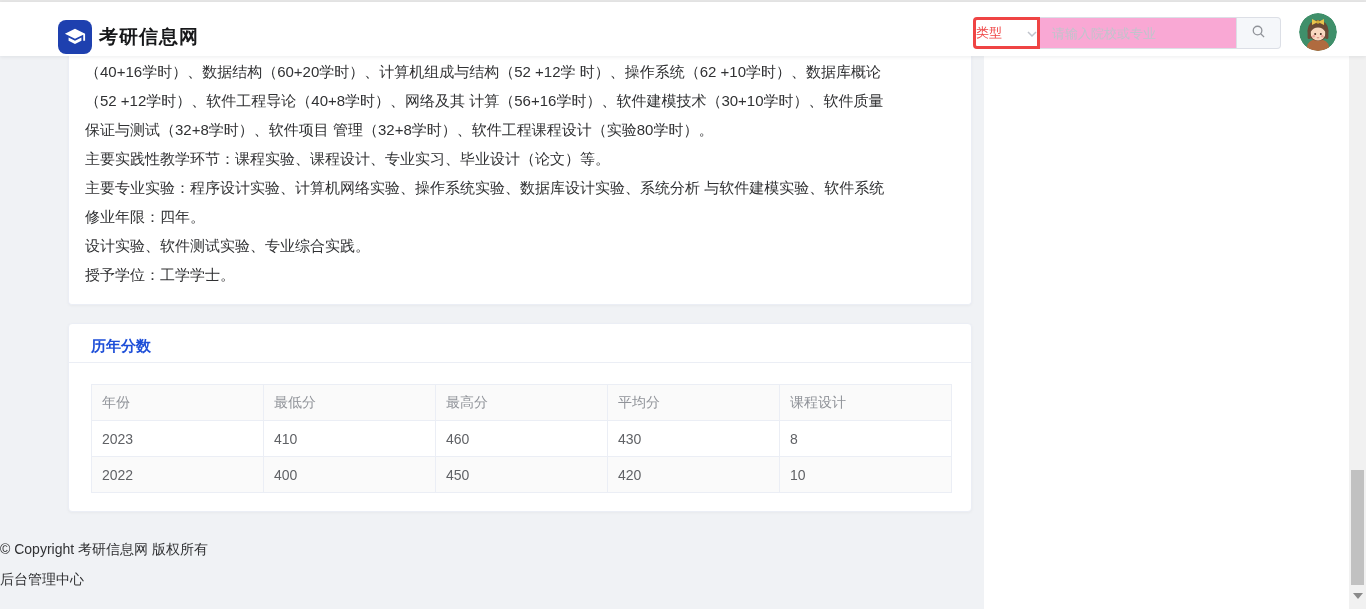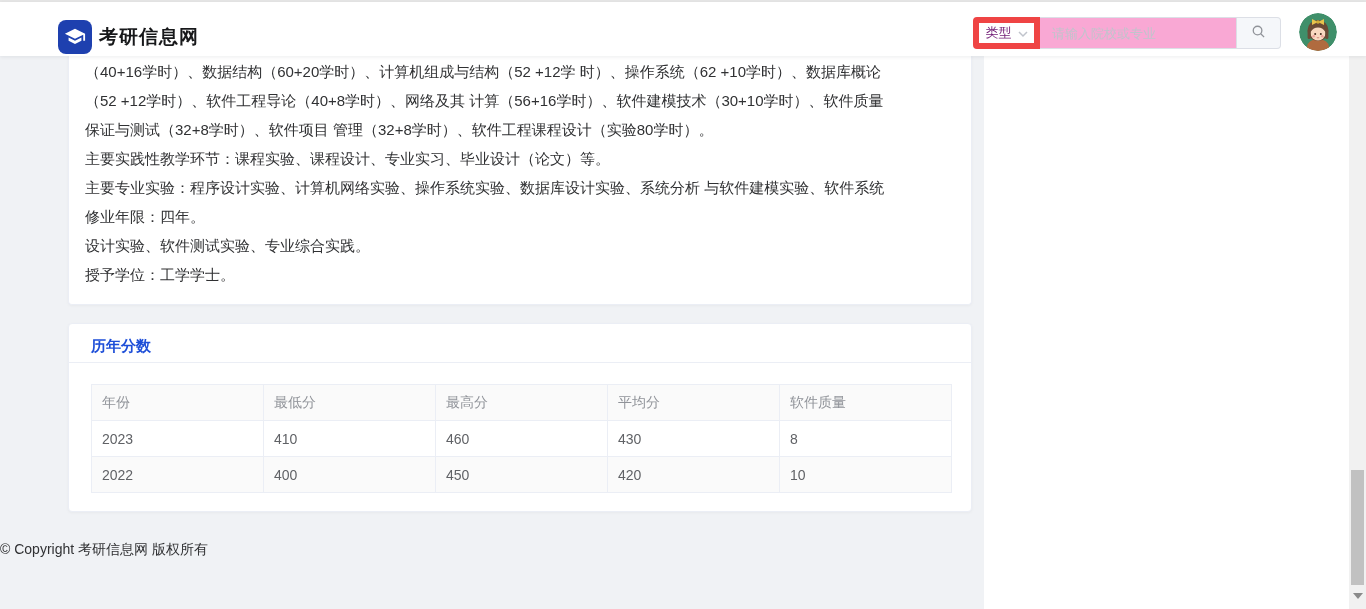--- a/index.html
+++ b/index.html
@@ -18,23 +18,23 @@
   .brand-logo {
     width:34px; height:34px; border-radius:8px; background:#1e40af;
     display:flex; align-items:center; justify-content:center; flex:0 0 auto;
   }
   .brand-title { margin-left:7px; font-size:19px; font-weight:bold; color:#17181a; letter-spacing:1px; }
   .nav-items { position:absolute; left:248px; top:0; height:54px; display:flex; align-items:center; gap:40px; }
   .nav-item { display:flex; align-items:center; gap:4px; font-size:14px; color:#303133; cursor:pointer; white-space:nowrap; }
   
   .search-group { position:absolute; left:973px; top:15px; height:32px; display:flex; font-size:13px; }
   .search-type {
-    width:67px; height:32px; border:6px solid #ef4444; border-radius:4px 0 0 4px;
-    display:flex; align-items:center; justify-content:center; gap:6px;
-    color:#701a75; background:#fff; cursor:pointer;
+    width:67px; height:32px; border:3px solid #ef4444; border-radius:4px 0 0 4px;
+    display:flex; align-items:center; justify-content:space-between; gap:6px;
+    color:#ef4444; background:#fff; cursor:pointer;
   }
   .search-input {
     width:197px; height:32px; border:1px solid #dcdfe6; border-left:none;
     padding:0 12px; font-size:13px; color:#606266; background:#f9a8d4; outline:none;
     font-family:"Liberation Sans", sans-serif;
   }
   .search-input::placeholder { color:#c0c4cc; }
   .search-btn {
     width:44px; height:32px; border:1px solid #dcdfe6; border-left:none; border-radius:0 4px 4px 0;
     background:#f5f7fa; display:flex; align-items:center; justify-content:center; cursor:pointer;
@@ -147,21 +147,21 @@
     <div class="scores-header">
       <span class="scores-title">历年分数</span>
     </div>
     <table class="scores">
       <thead>
         <tr>
           <th>年份</th>
           <th>最低分</th>
           <th>最高分</th>
           <th>平均分</th>
-          <th>软件质量</th>
+          <th>课程设计</th>
         </tr>
       </thead>
       <tbody>
         <tr>
           <td>2023</td>
           <td>410</td>
           <td>460</td>
           <td>430</td>
           <td>8</td>
         </tr>
@@ -171,19 +171,20 @@
           <td>450</td>
           <td>420</td>
           <td>10</td>
         </tr>
       </tbody>
     </table>
   </div>
 
   <div class="footer">
     <div class="footer-copyright">© Copyright 考研信息网 版权所有</div>
+    <div class="footer-admin">后台管理中心</div>
   </div>
 </div>
 
 <div class="scrollbar">
   <div class="scroll-thumb"></div>
   <div class="scroll-down"></div>
 </div>
 
 </body></html>

